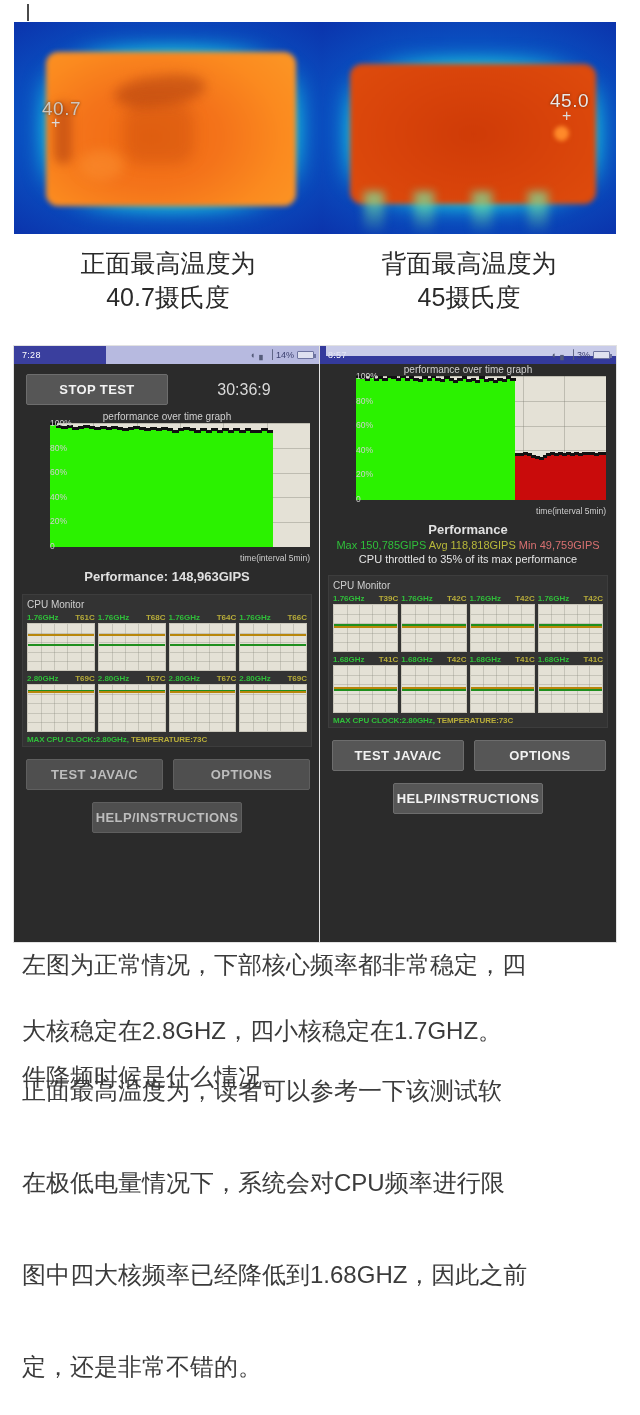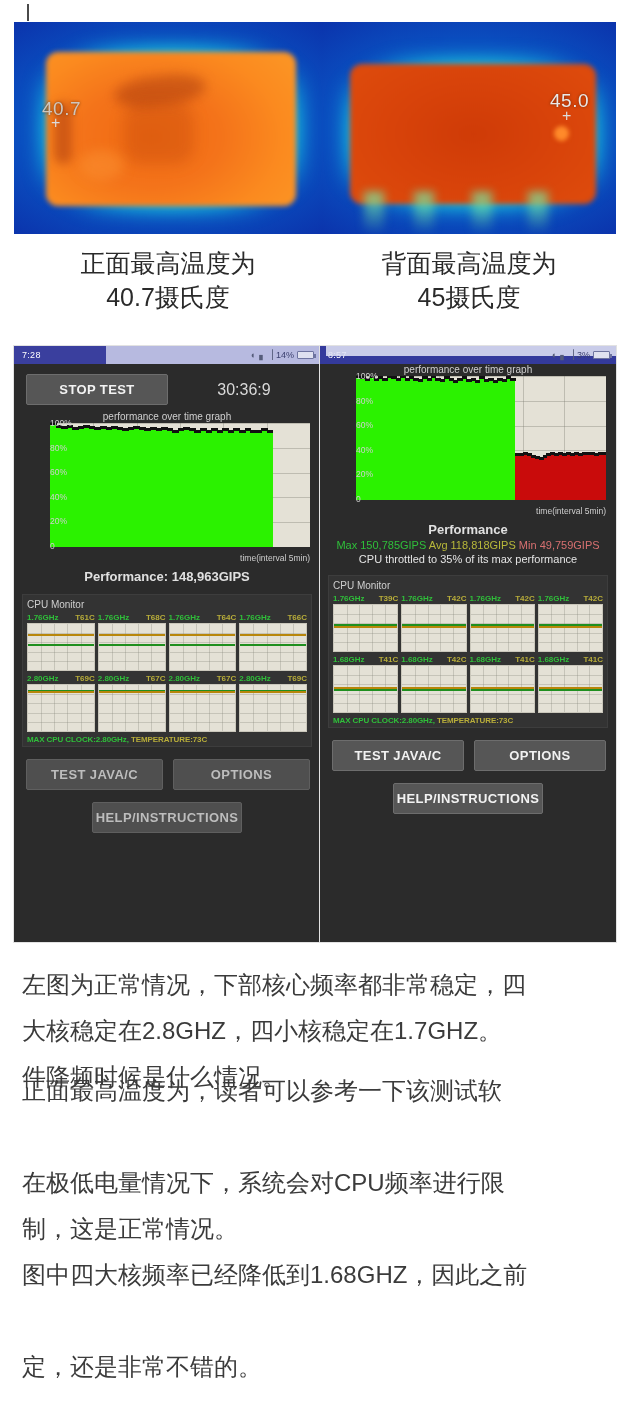--- a/index.html
+++ b/index.html
@@ -887,22 +887,21 @@
 
     <div class="btn-row">
       <div class="btn">TEST JAVA/C</div>
       <div class="btn">OPTIONS</div>
     </div>
     <div class="btn-help-row">
       <div class="btn btn-help">HELP/INSTRUCTIONS</div>
     </div>
   </div>
 
-  <div class="para" style="top:962px">左图为正常情况，下部核心频率都非常稳定，四</div>
+  <div class="para" style="top:942px">左图为正常情况，下部核心频率都非常稳定，四</div>
   <div class="para" style="top:1008px">大核稳定在2.8GHZ，四小核稳定在1.7GHZ。</div>
   <div class="para" style="top:1068px">正面最高温度为，读者可以参考一下该测试软</div>
   <div class="para" style="top:1054px">件降频时候是什么情况。</div>
   <div class="para" style="top:1160px">在极低电量情况下，系统会对CPU频率进行限</div>
-  <div class="para" style="top:1206px">制，这是正常情况。</div>
   <div class="para" style="top:1252px">图中四大核频率已经降低到1.68GHZ，因此之前</div>
   <div class="para" style="top:1344px">定，还是非常不错的。</div>
 
 </div>
 
 </body></html>

